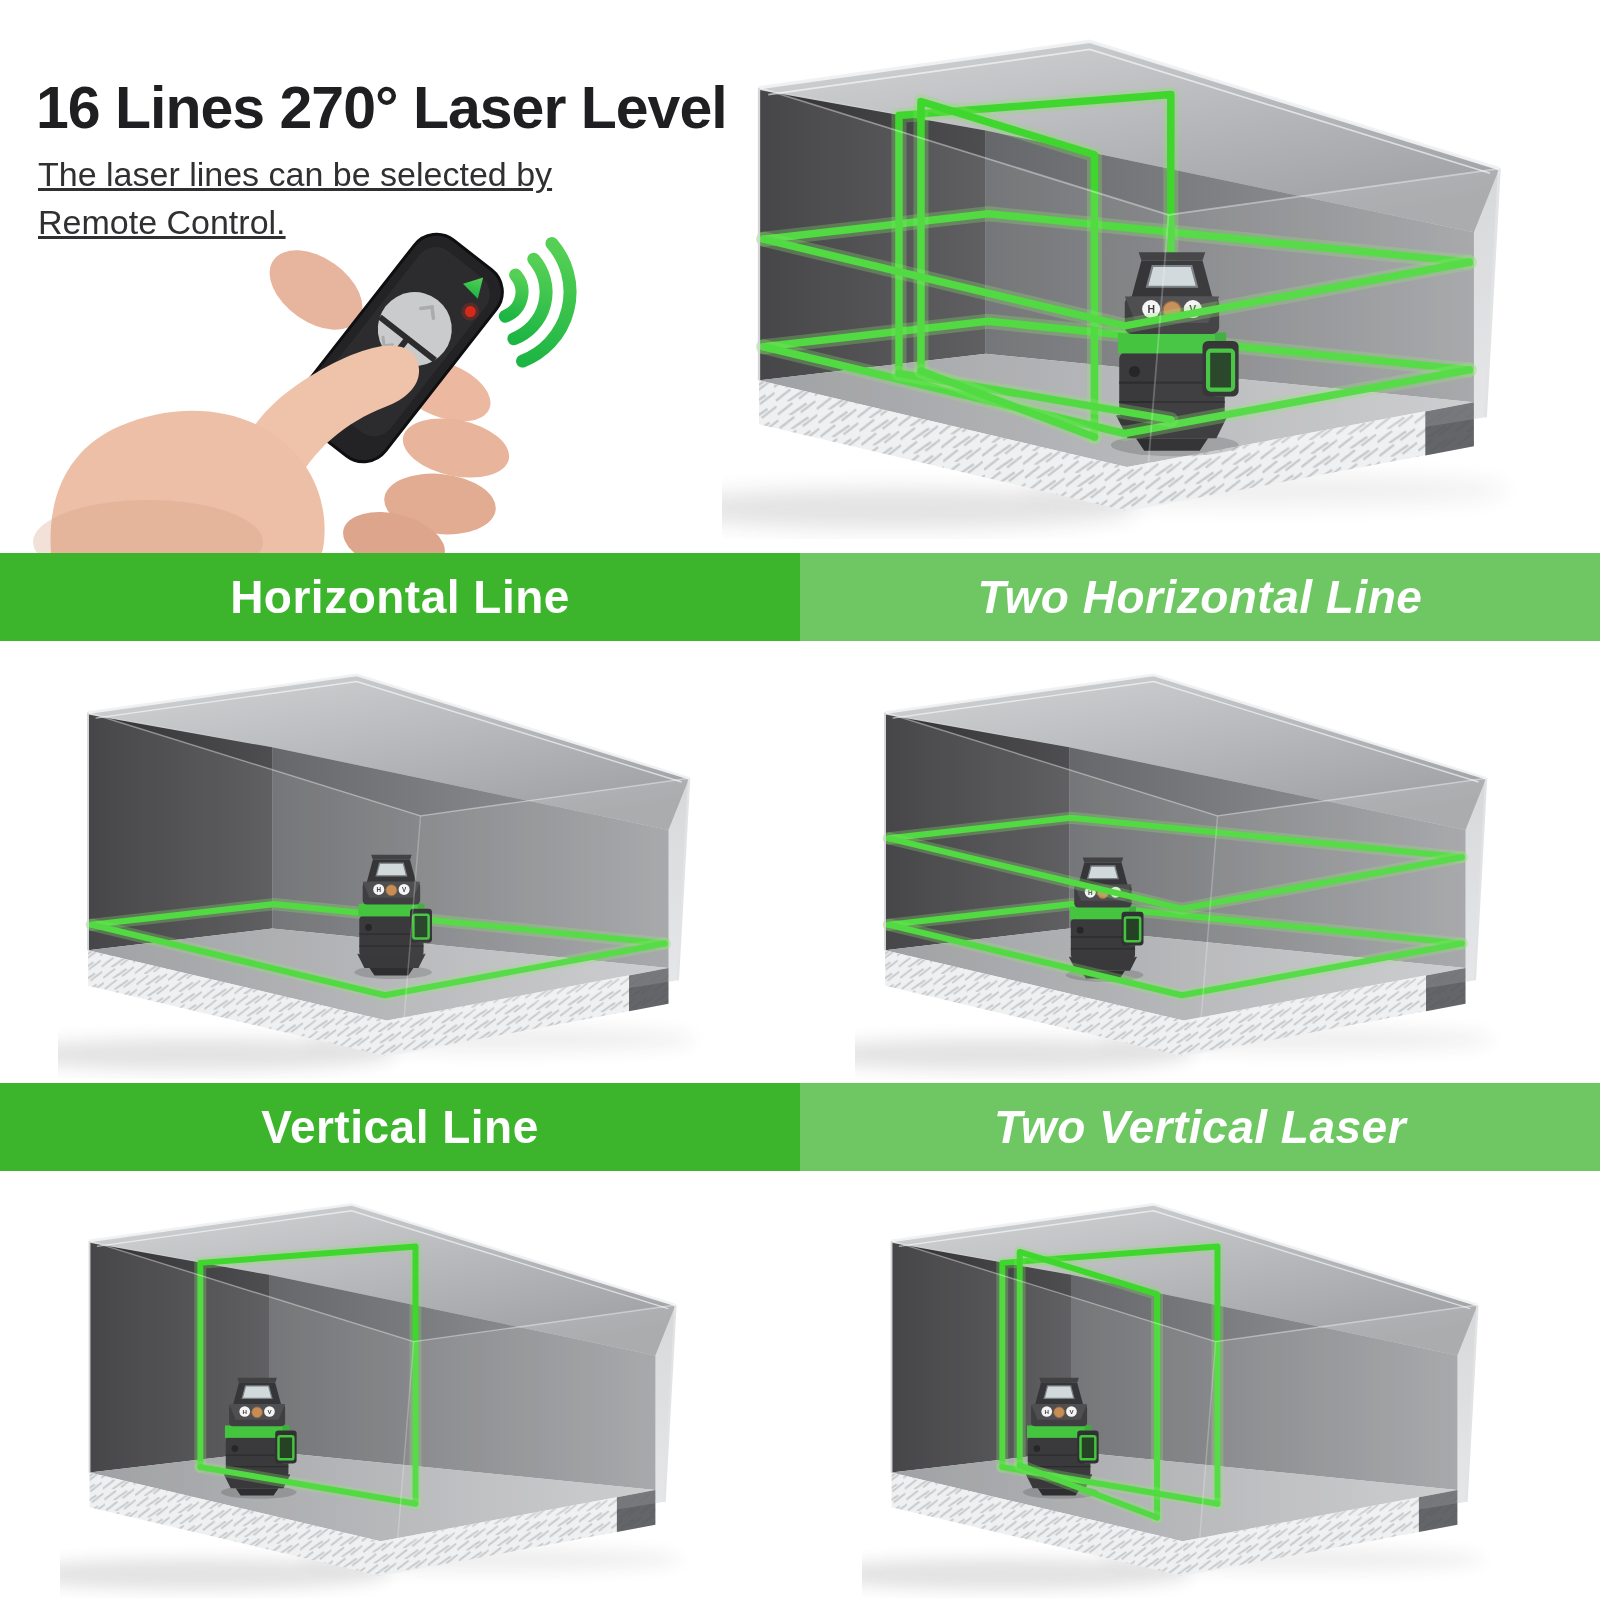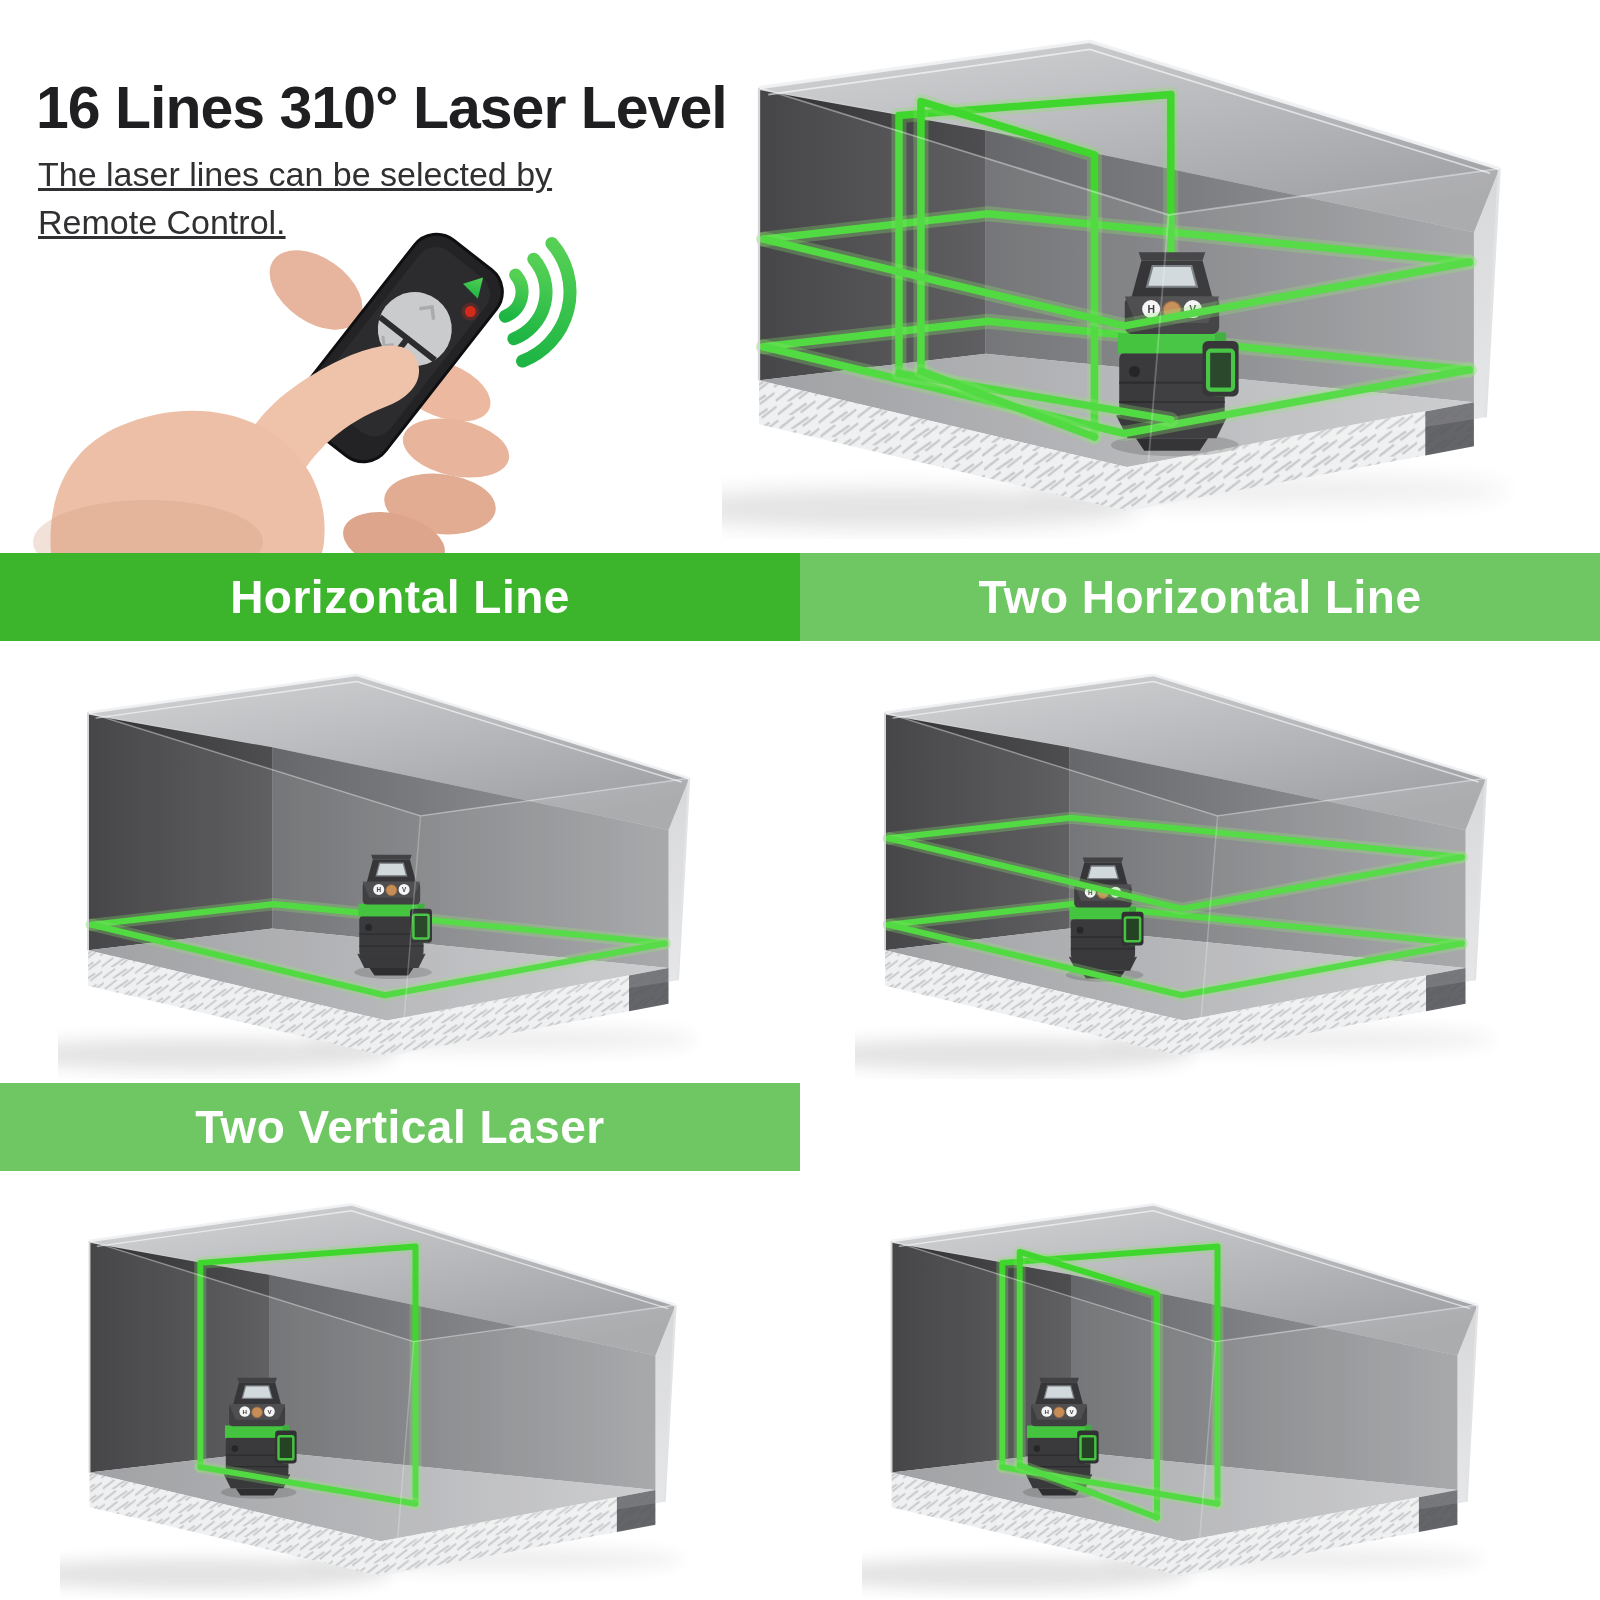--- a/index.html
+++ b/index.html
@@ -16,29 +16,29 @@
   #room-hero{left:722px;top:18px;width:856px;height:521px;}
   #room-h1{left:58px;top:656px;width:695px;height:423px;}
   #room-h2{left:855px;top:656px;width:695px;height:423px;}
   #room-v1{left:60px;top:1186px;width:678px;height:412px;}
   #room-v2{left:862px;top:1186px;width:678px;height:412px;}
   .banner{position:absolute;left:0;width:1600px;height:88px;display:flex;}
   #banner-1{top:553px;} #banner-2{top:1083px;}
   .banner .cell{width:800px;height:100%;display:flex;align-items:center;justify-content:center;
                 color:#ffffff;font-size:46px;font-weight:600;letter-spacing:.5px;}
   .banner .dark{background:var(--banner-green);}
-  .banner .light{background:var(--banner-green-light);}
+  .banner .light{background:var(--banner-green-light);font-style:italic;}
   .room svg,.hand-svg svg{display:block;width:100%;height:100%;}
 </style>
 </head>
 <body style="--banner-green: #3cb52d; --banner-green-light: #6ec763; --title-col: #1f1f21; --text-col: #303032;">
 
 <div class="stage">
 
-  <h1 class="title">16 Lines 310° Laser Level</h1>
+  <h1 class="title">16 Lines 270° Laser Level</h1>
   <p class="subtitle">The laser lines can be selected by
 Remote Control.</p>
 
   <div class="hand-svg">
     <svg viewBox="0 0 560 360">
       <defs>
         <linearGradient id="sigGrad" x1="0" y1="0" x2="0" y2="1">
           <stop offset="0" stop-color="#55d055"></stop>
             <stop offset="1" stop-color="#1db544"></stop>
         </linearGradient>
@@ -522,16 +522,17 @@
 <line x1="386" y1="170" x2="672" y2="130" stroke="#ffffff" stroke-width="1.5" opacity="0.4"></line>
 <line x1="386" y1="170" x2="368" y2="392" stroke="#ffffff" stroke-width="1.5" opacity="0.25"></line>
 </svg>
     </div>
 
   <div class="banner" id="banner-1">
     <div class="cell dark">Horizontal Line</div>
     <div class="cell light">Two Horizontal Line</div>
   </div>
   <div class="banner" id="banner-2">
+    <div class="cell dark">Vertical Line</div>
     <div class="cell light">Two Vertical Laser</div>
   </div>
 
 </div>
 
 </body></html>

